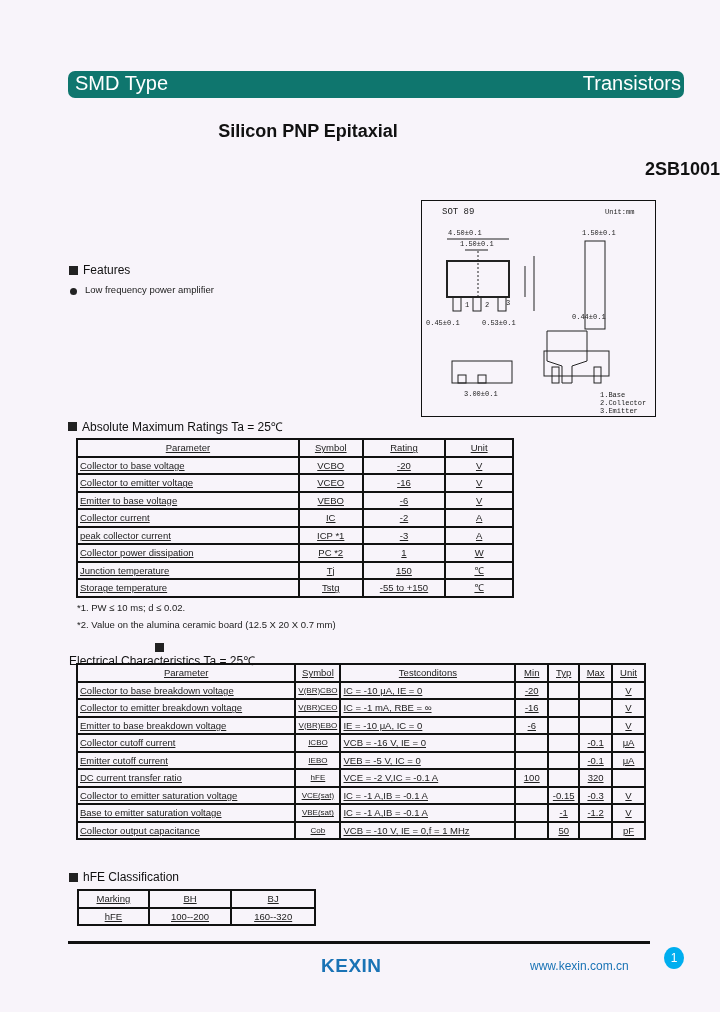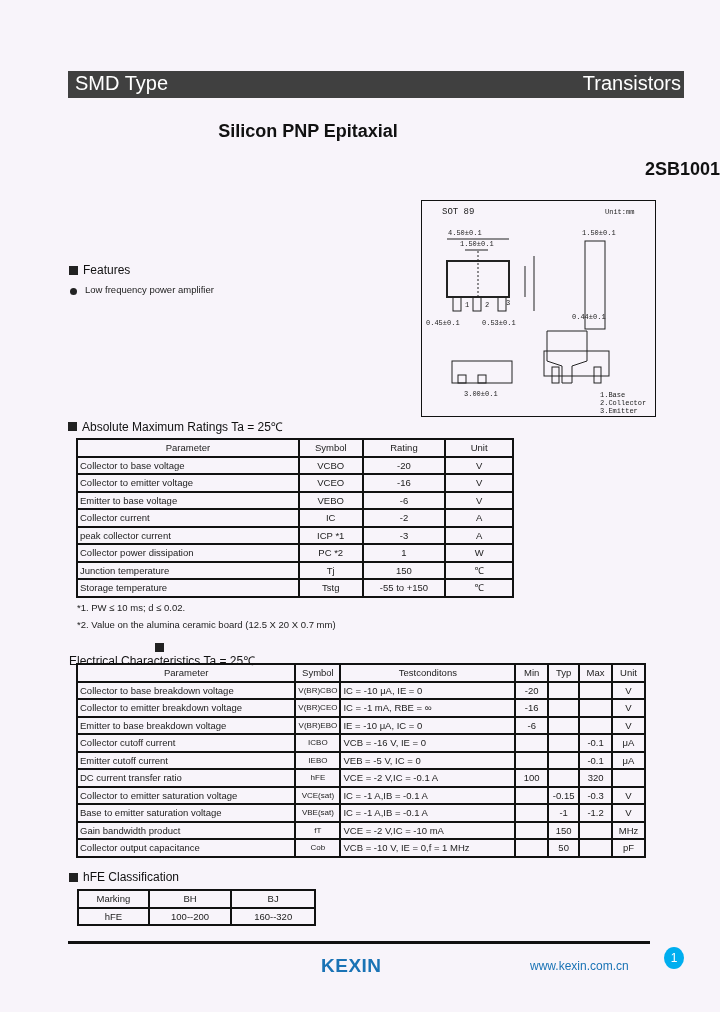--- a/index.html
+++ b/index.html
@@ -1,37 +1,37 @@
 <!DOCTYPE html>
 <html><head>
 <meta charset="utf-8">
 <style>
   * { box-sizing: border-box; margin: 0; padding: 0; }
   html, body { width: 720px; height: 1012px; background: #f8f4fa; overflow: hidden; }
   body { position: relative; font-family: "Liberation Sans", sans-serif; color: #111; }
   .abs { position: absolute; }
 
   
-  .banner { left: 68px; top: 71px; width: 616px; height: 27px; background: #404040; color: #fff; }
+  .banner { left: 68px; top: 71px; width: 616px; height: 27px; background: #0f766e; color: #fff; border-radius: 7px; }
   .banner .left { position: absolute; left: 7px; top: 1px; font-size: 20px; }
   .banner .right { position: absolute; right: 3px; top: 1px; font-size: 20px; }
 
   .title1 { left: 0; width: 616px; top: 121px; text-align: center; font-size: 18px; font-weight: bold; }
   .title2 { left: 0; width: 720px; top: 159px; text-align: right; font-size: 18px; font-weight: bold; }
 
   
   .pkg { left: 421px; top: 200px; width: 235px; height: 217px; border: 1px solid #111; background: #f8f4fa; }
   .pkg svg { position: absolute; left: 0; top: 0; }
 
   .section { font-size: 12px; display: flex; align-items: center; }
   .section .sq { width: 9px; height: 9px; background: #222; margin-right: 5px; display: inline-block; }
   .feature { font-size: 9.5px; display: flex; align-items: flex-end; color: #222; }
   .feature .dot { width: 7px; height: 7px; border-radius: 50%; background: #222; margin-right: 8px; display: inline-block; }
 
-  table { border-collapse: collapse; position: absolute; font-size: 9.5px; color: #222; }
+  table { border-collapse: collapse; position: absolute; font-size: 9.5px; color: #222; text-decoration: underline; }
   td, th { border: 2px solid #111; font-weight: normal; padding: 0 2px; height: 17.5px; }
   th { text-align: center; }
   td.l { text-align: left; }
   td.c { text-align: center; }
 
   .note { font-size: 9.5px; color: #222; }
 
   .footline { left: 68px; top: 941px; width: 582px; height: 3px; background: #111; }
   .logo { left: 321px; top: 955px; font-size: 19px; font-weight: bold; color: #1a73b5; letter-spacing: 0.5px; }
   .url { left: 530px; top: 959px; font-size: 12px; color: #1a73b5; }
@@ -260,29 +260,20 @@
   <tr>
         <td class="l">Base to emitter saturation voltage</td>
         <td class="c" style="font-size:8px">VBE(sat)</td>
         <td class="l">IC = -1 A,IB = -0.1 A</td>
         <td class="c"></td>
         <td class="c">-1</td>
         <td class="c">-1.2</td>
         <td class="c">V</td>
       </tr>
   <tr>
-        <td class="l">Gain bandwidth product</td>
-        <td class="c" style="font-size:8px">fT</td>
-        <td class="l">VCE = -2 V,IC = -10 mA</td>
-        <td class="c"></td>
-        <td class="c">150</td>
-        <td class="c"></td>
-        <td class="c">MHz</td>
-      </tr>
-  <tr>
         <td class="l">Collector output capacitance</td>
         <td class="c" style="font-size:8px">Cob</td>
         <td class="l">VCB = -10 V, IE = 0,f = 1 MHz</td>
         <td class="c"></td>
         <td class="c">50</td>
         <td class="c"></td>
         <td class="c">pF</td>
       </tr>
 </tbody>
   </table>

